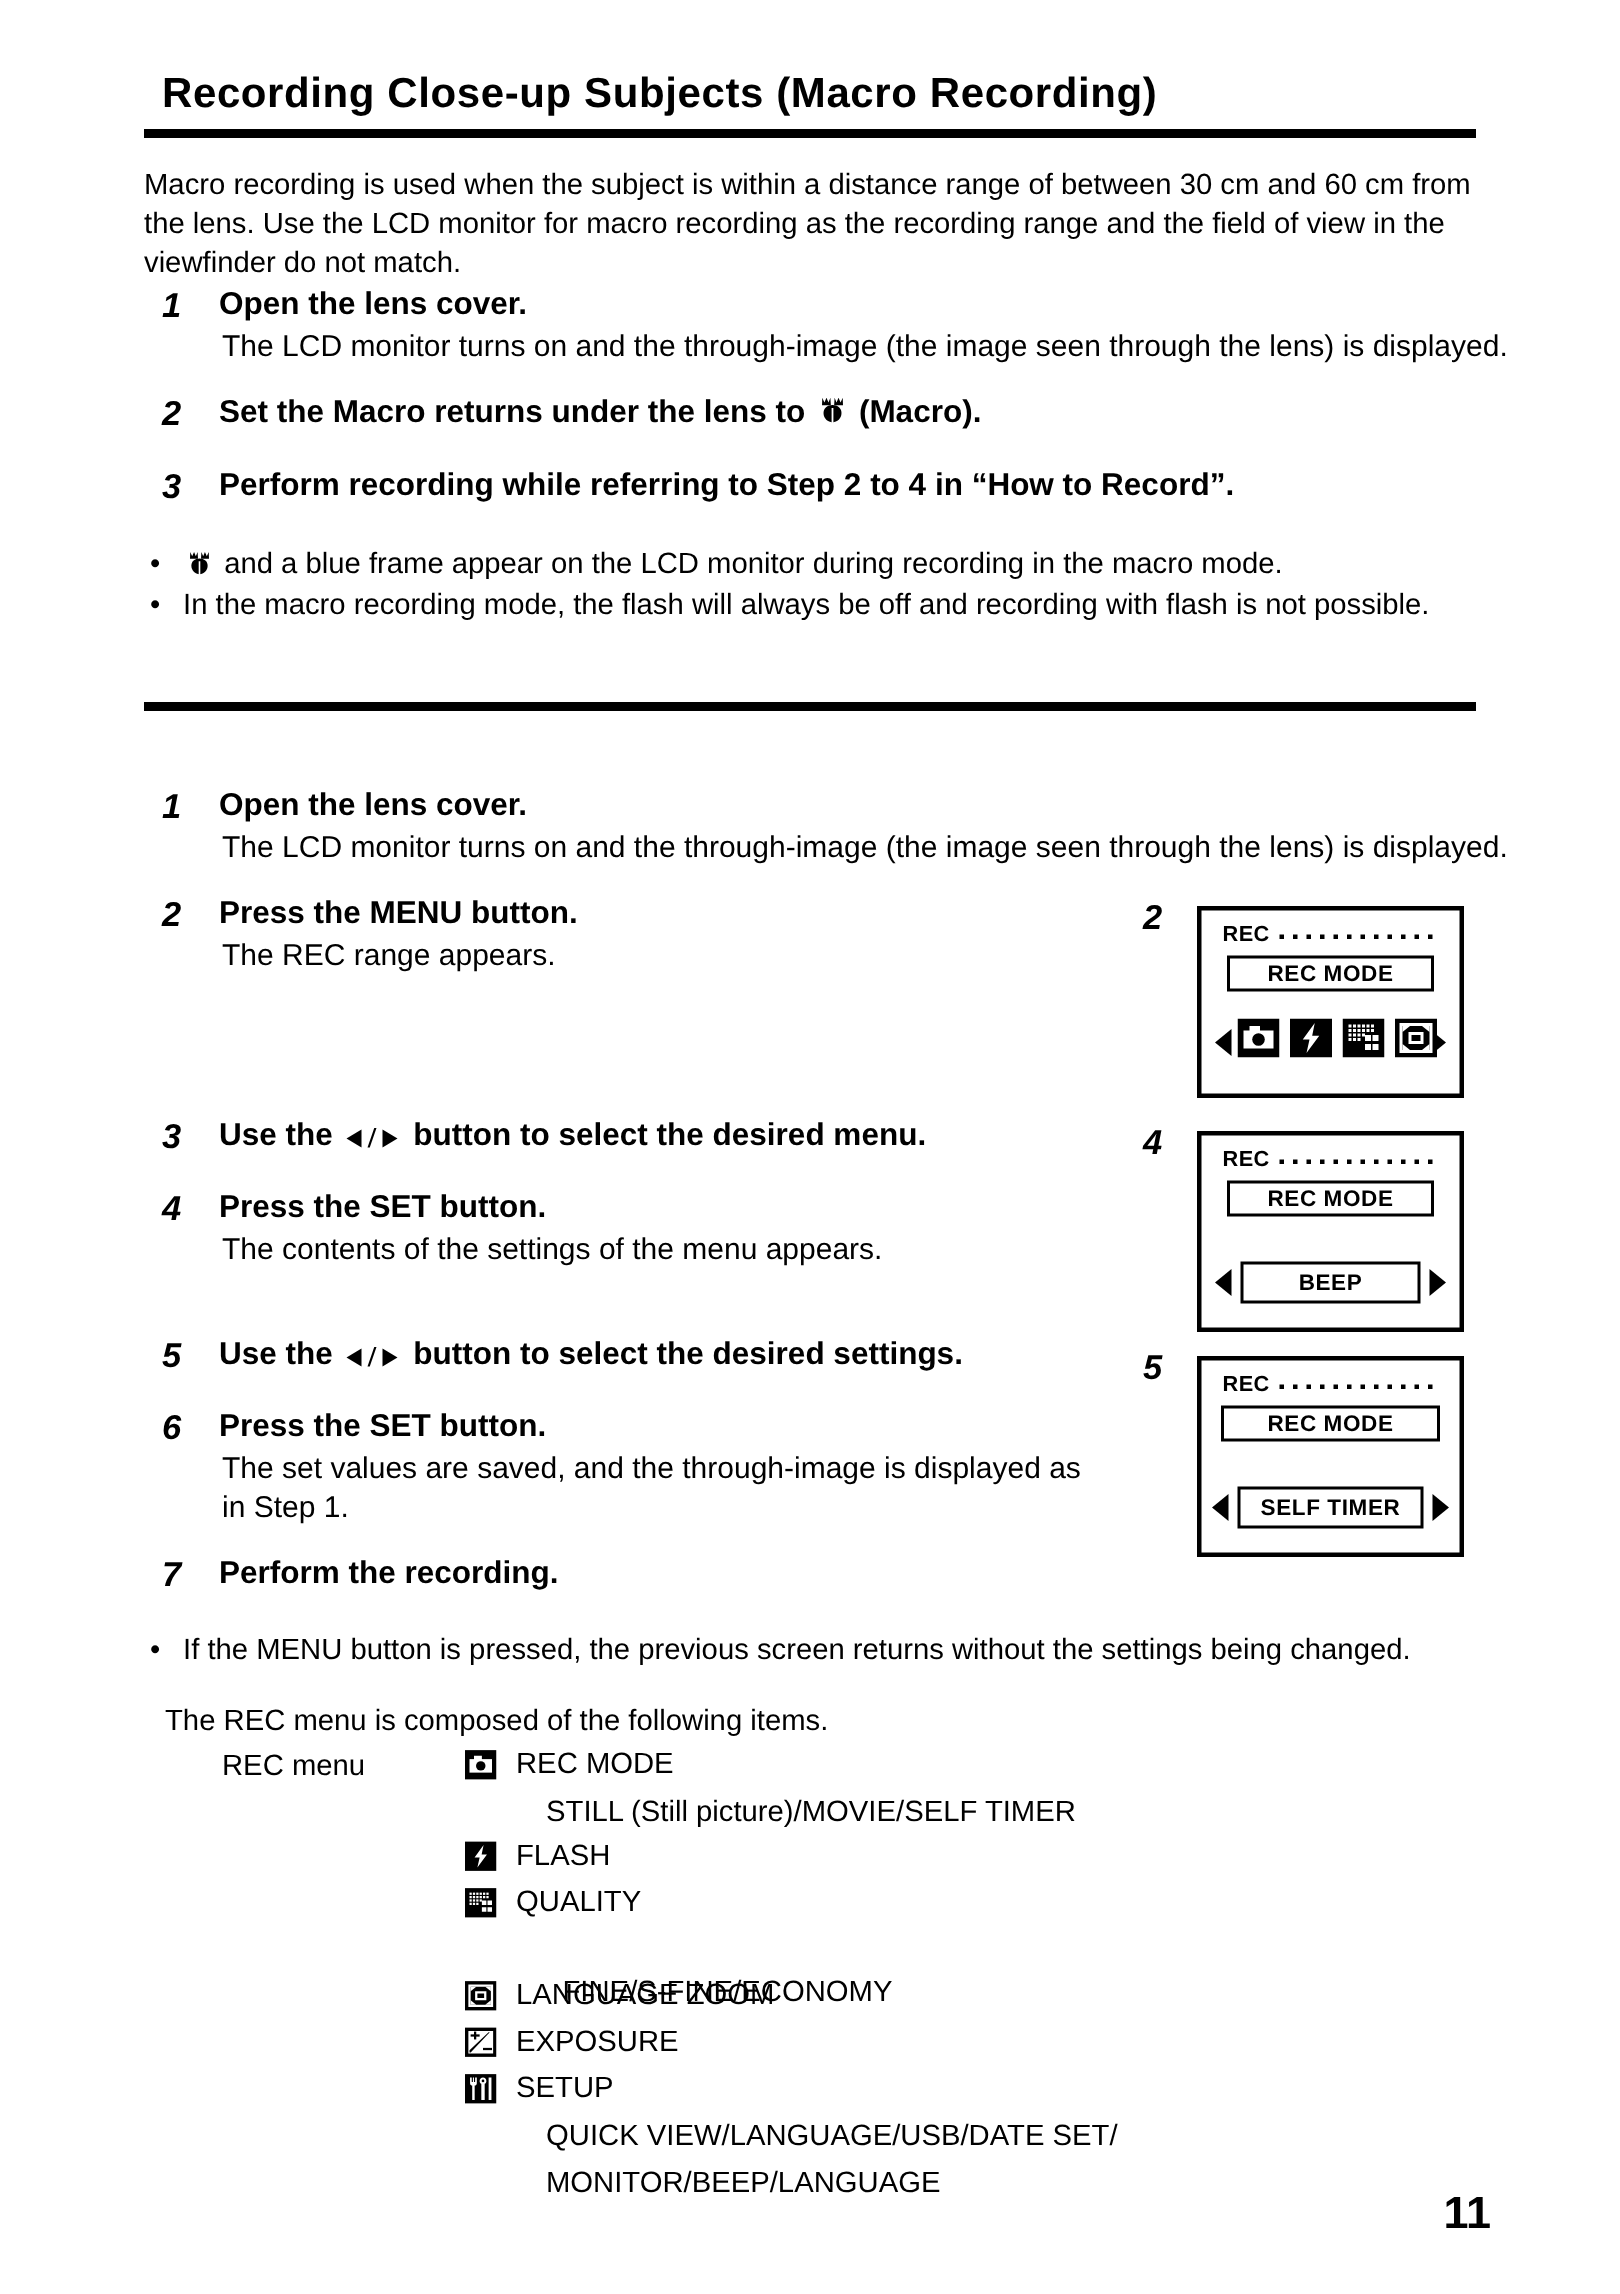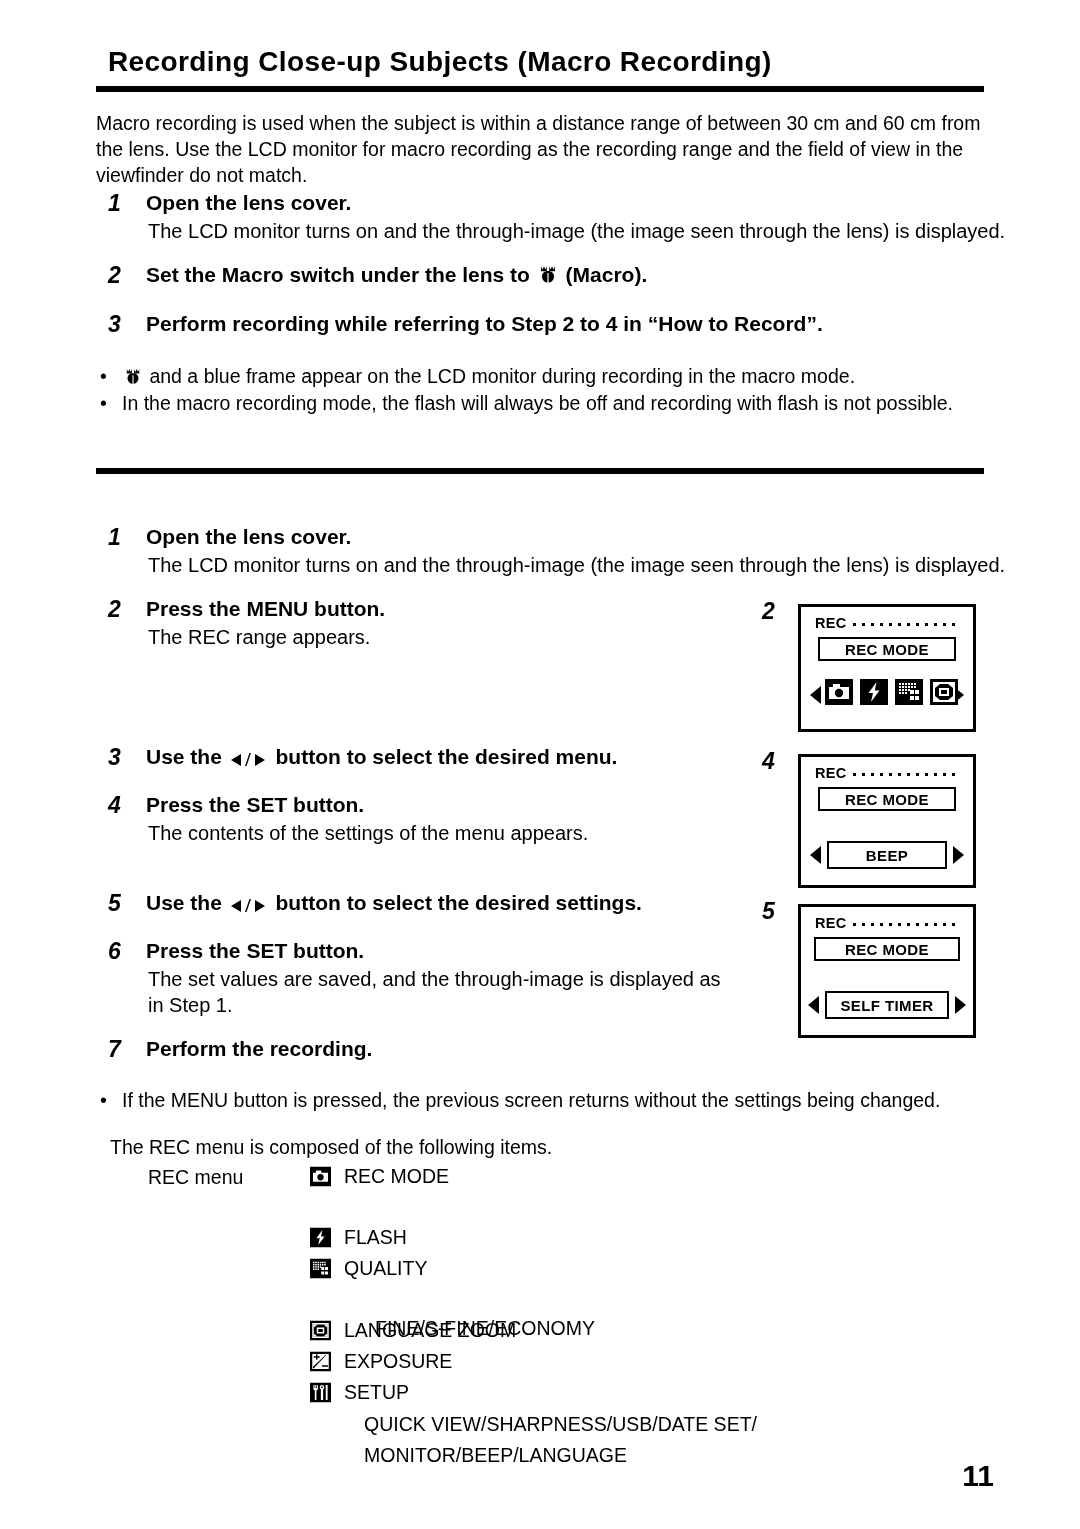--- a/index.html
+++ b/index.html
@@ -210,21 +210,21 @@
 
   <div class="step" style="left:108px; top:190px; width:880px;">
     <div class="step-num">1</div>
     <div class="step-head">Open the lens cover.</div>
     <div class="step-body" style="top:28px; width:860px;">The LCD monitor turns on and the through-image (the image seen through the lens) is displayed.</div>
   </div>
 
   <div class="step" style="left:108px; top:262px; width:880px;">
     <div class="step-num">2</div>
     <div class="step-head">
-      <span>Set the Macro switch under the lens to</span>
+      <span>Set the Macro returns under the lens to</span>
       <span class="icon-box" style="width:24px;height:21px;">
         <svg class="gl" width="24" height="21" viewBox="0 0 24 21">
           <path d="M5.2 2.2 L6.6 5.4 L8.0 2.2 L9.3 5.4 L10.6 2.2 L10.9 7.2 L5.0 7.2 Z" fill="#000"></path>
           <path d="M13.4 2.2 L14.7 5.4 L16.0 2.2 L17.4 5.4 L18.8 2.2 L19.0 7.2 L13.1 7.2 Z" fill="#000"></path>
           <path d="M12 7.0 C8.5 7.0 6.0 9.2 6.0 12.4 C6.0 16.0 8.9 18.6 12 18.6 C15.1 18.6 18.0 16.0 18.0 12.4 C18.0 9.2 15.5 7.0 12 7.0 Z" fill="#000"></path>
           <path d="M11.4 9.0 L12.6 9.0 L12.6 19.2 L11.4 19.2 Z" fill="#fff"></path>
         </svg>
       </span>
       <span>(Macro).</span>
     </div>
@@ -468,20 +468,21 @@
     <span class="menu-icon">
       <svg class="gl" width="21" height="21" viewBox="0 0 28 26">
         <rect x="0" y="0" width="28" height="26" fill="#000"></rect>
         <rect x="4" y="8" width="20" height="12" fill="#fff"></rect>
         <rect x="8" y="5" width="7" height="4" fill="#fff"></rect>
         <circle cx="14" cy="14" r="4.2" fill="#000"></circle>
       </svg>
     </span>
     <span class="menu-label">REC MODE</span>
   </div>
+  <div class="menu-line" style="left:364px; top:1197px;">STILL (Still picture)/MOVIE/SELF TIMER</div>
 
   <div class="menu-line" style="left:310px; top:1227px;">
     <span class="menu-icon">
       <svg class="gl" width="21" height="21" viewBox="0 0 28 26">
         <rect x="0" y="0" width="28" height="26" fill="#000"></rect>
         <path d="M16.5 3 L8.5 14 L13 14 L11 23 L19.5 11.5 L14.8 11.5 Z" fill="#fff"></path>
       </svg>
     </span>
     <span class="menu-label">FLASH</span>
   </div>
@@ -557,18 +558,18 @@
       <svg class="gl" width="21" height="21" viewBox="0 0 28 26">
         <rect x="0" y="0" width="28" height="26" fill="#000"></rect>
         <path d="M7 3 L7 7 L6 7 L6 3 L4.5 3 L4.5 8 C4.5 9.2 5.4 10 6.4 10.2 L6.4 23 L8.6 23 L8.6 10.2 C9.6 10 10.5 9.2 10.5 8 L10.5 3 L9 3 L9 7 L8 7 L8 3 Z" fill="#fff"></path>
         <path d="M16 3 C14.3 3 13 4.3 13 6 C13 7.1 13.6 8.1 14.5 8.6 L14.5 23 L17.5 23 L17.5 8.6 C18.4 8.1 19 7.1 19 6 C19 4.3 17.7 3 16 3 Z" fill="#fff"></path>
         <circle cx="16" cy="6" r="1.2" fill="#000"></circle>
         <rect x="21" y="3" width="2.5" height="20" fill="#fff"></rect>
       </svg>
     </span>
     <span class="menu-label">SETUP</span>
   </div>
-  <div class="menu-line" style="left:364px; top:1413px;">QUICK VIEW/SHARPNESS/USB/DATE SET/</div>
+  <div class="menu-line" style="left:364px; top:1413px;">QUICK VIEW/LANGUAGE/USB/DATE SET/</div>
   <div class="menu-line" style="left:364px; top:1444px;">MONITOR/BEEP/LANGUAGE</div>
 
   <div class="page-num">11</div>
 
 </div>
 
 </body></html>

